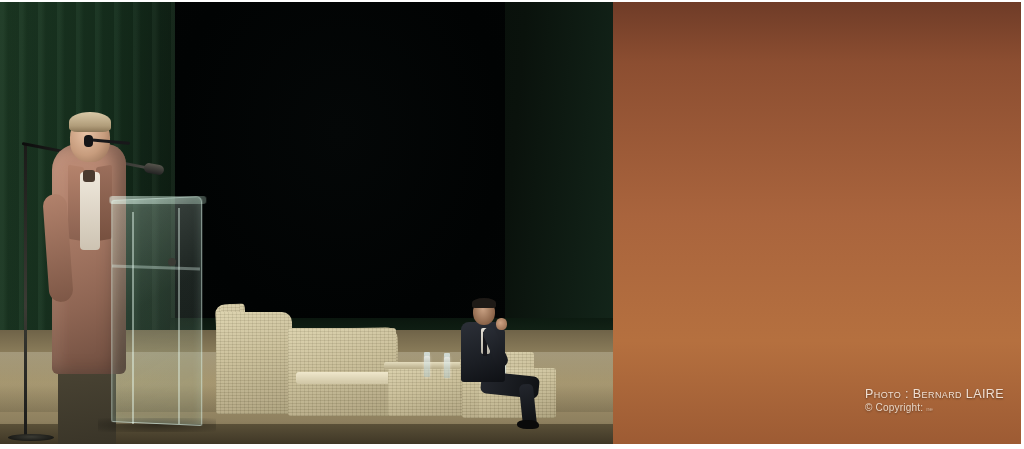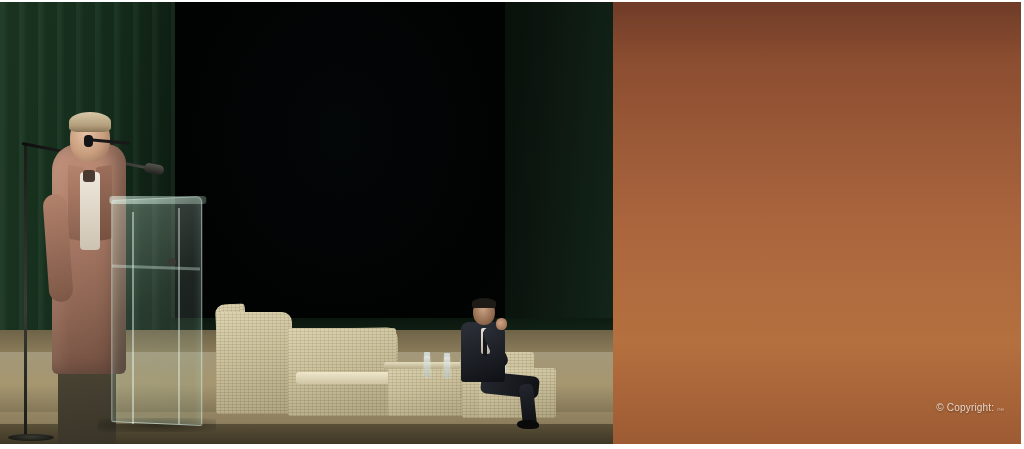--- a/index.html
+++ b/index.html
@@ -365,20 +365,21 @@
       <div class="lectern-strut-a"></div>
       <div class="lectern-strut-b"></div>
       <div class="lectern-bar"></div>
       <div class="lectern-knob"></div>
     </div>
   </div>
 
   <div id="screen-wall">
 
     <div id="credit">
+      <div class="l1">Photo : Bernard LAIRE</div>
       <div class="l2">
         <span>© Copyright:</span><span class="tiny">ne</span>
       </div>
     </div>
   </div>
 
   <div class="margin-t"></div>
   <div class="margin-r"></div>
   <div class="margin-b"></div>
 </div>

